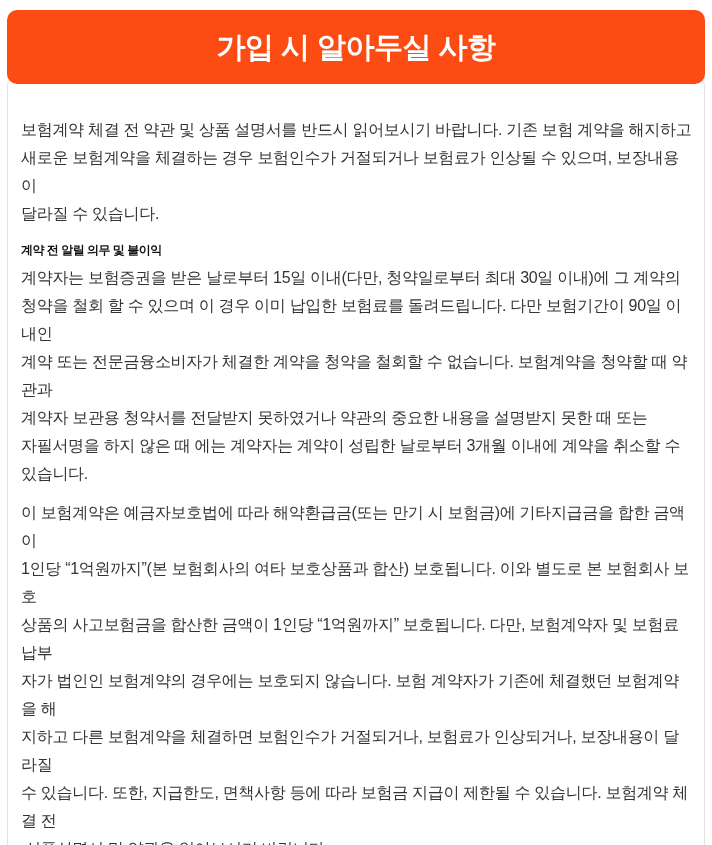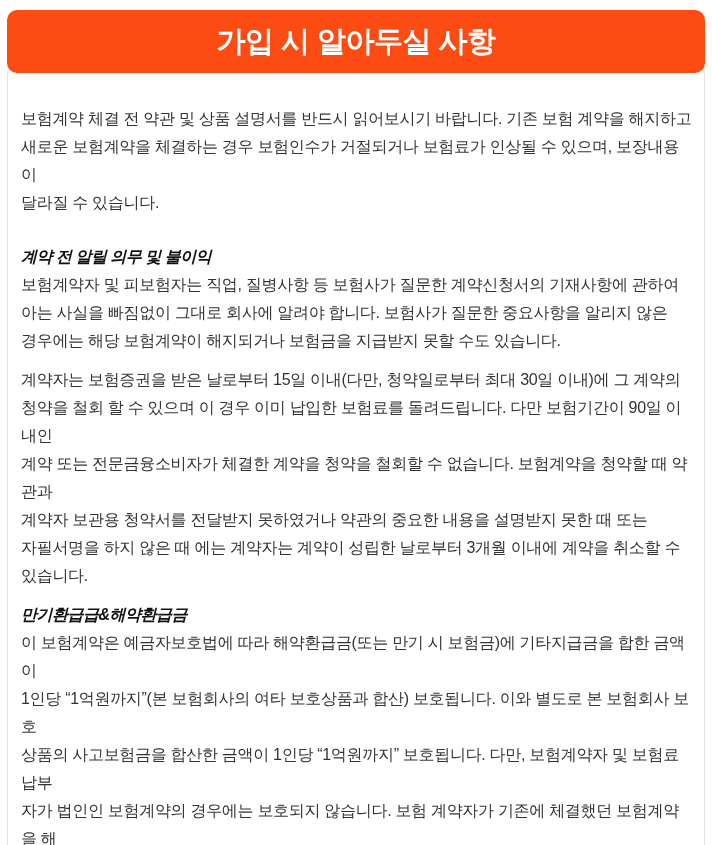--- a/index.html
+++ b/index.html
@@ -17,21 +17,21 @@
     background: var(--page-bg);
     font-family: "Liberation Sans", "DejaVu Sans", sans-serif;
   }
   .page {
     width: 712px;
     padding: 10px 7px 8px 7px;
   }
   .banner {
     position: relative;
     z-index: 2;
-    height: 63px;
+    height: 74px;
     background: var(--banner-bg);
     border-radius: 10px;
     display: flex;
     align-items: center;
     justify-content: center;
   }
   .banner-title {
     margin: 0;
     color: var(--banner-text);
     font-size: 29px;
@@ -49,60 +49,55 @@
     padding: 41px 12px 17px 13px; 
     color: var(--body-text);
     font-size: 16px;
     line-height: 28px;
     letter-spacing: -0.3px;
   }
   .card p {
     margin: 0 0 11px 0;
     white-space: pre-wrap;
   }
-  .card p.intro { margin-bottom: 26px; }
+  .card p.intro { margin-bottom: 8px; }
   .card p:last-child { margin-bottom: 0; }
   .section-heading {
     margin: 0;
     color: var(--heading-text);
-    font-size: 16px;
+    font-size: 12px;
     line-height: 28px;
     font-weight: 700;
     letter-spacing: -0.5px;
-    font-style: italic;
   }
 </style>
 </head>
 <body>
 
 <div class="page">
 
   <div class="banner">
     <h1 class="banner-title">가입 시 알아두실 사항</h1>
   </div>
 
   <div class="card">
 
     <p class="intro">보험계약 체결 전 약관 및 상품 설명서를 반드시 읽어보시기 바랍니다. 기존 보험 계약을 해지하고
 새로운 보험계약을 체결하는 경우 보험인수가 거절되거나 보험료가 인상될 수 있으며, 보장내용이
 달라질 수 있습니다.</p>
 
     <h2 class="section-heading">계약 전 알릴 의무 및 불이익</h2>
-    <p>보험계약자 및 피보험자는 직업, 질병사항 등 보험사가 질문한 계약신청서의 기재사항에 관하여
-아는 사실을 빠짐없이 그대로 회사에 알려야 합니다. 보험사가 질문한 중요사항을 알리지 않은
-경우에는 해당 보험계약이 해지되거나 보험금을 지급받지 못할 수도 있습니다.</p>
 
     <p>계약자는 보험증권을 받은 날로부터 15일 이내(다만, 청약일로부터 최대 30일 이내)에 그 계약의
 청약을 철회 할 수 있으며 이 경우 이미 납입한 보험료를 돌려드립니다. 다만 보험기간이 90일 이내인
 계약 또는 전문금융소비자가 체결한 계약을 청약을 철회할 수 없습니다. 보험계약을 청약할 때 약관과
 계약자 보관용 청약서를 전달받지 못하였거나 약관의 중요한 내용을 설명받지 못한 때 또는
 자필서명을 하지 않은 때 에는 계약자는 계약이 성립한 날로부터 3개월 이내에 계약을 취소할 수
 있습니다.</p>
 
-    <h2 class="section-heading">만기환급급&amp;해약환급금</h2>
 
     <p>이 보험계약은 예금자보호법에 따라 해약환급금(또는 만기 시 보험금)에 기타지급금을 합한 금액이
 1인당 “1억원까지”(본 보험회사의 여타 보호상품과 합산) 보호됩니다. 이와 별도로 본 보험회사 보호
 상품의 사고보험금을 합산한 금액이 1인당 “1억원까지” 보호됩니다. 다만, 보험계약자 및 보험료납부
 자가 법인인 보험계약의 경우에는 보호되지 않습니다. 보험 계약자가 기존에 체결했던 보험계약을 해
 지하고 다른 보험계약을 체결하면 보험인수가 거절되거나, 보험료가 인상되거나, 보장내용이 달라질
 수 있습니다. 또한, 지급한도, 면책사항 등에 따라 보험금 지급이 제한될 수 있습니다. 보험계약 체결 전
  상품설명서 및 약관을 읽어보시기 바랍니다.</p>
 
   </div>

